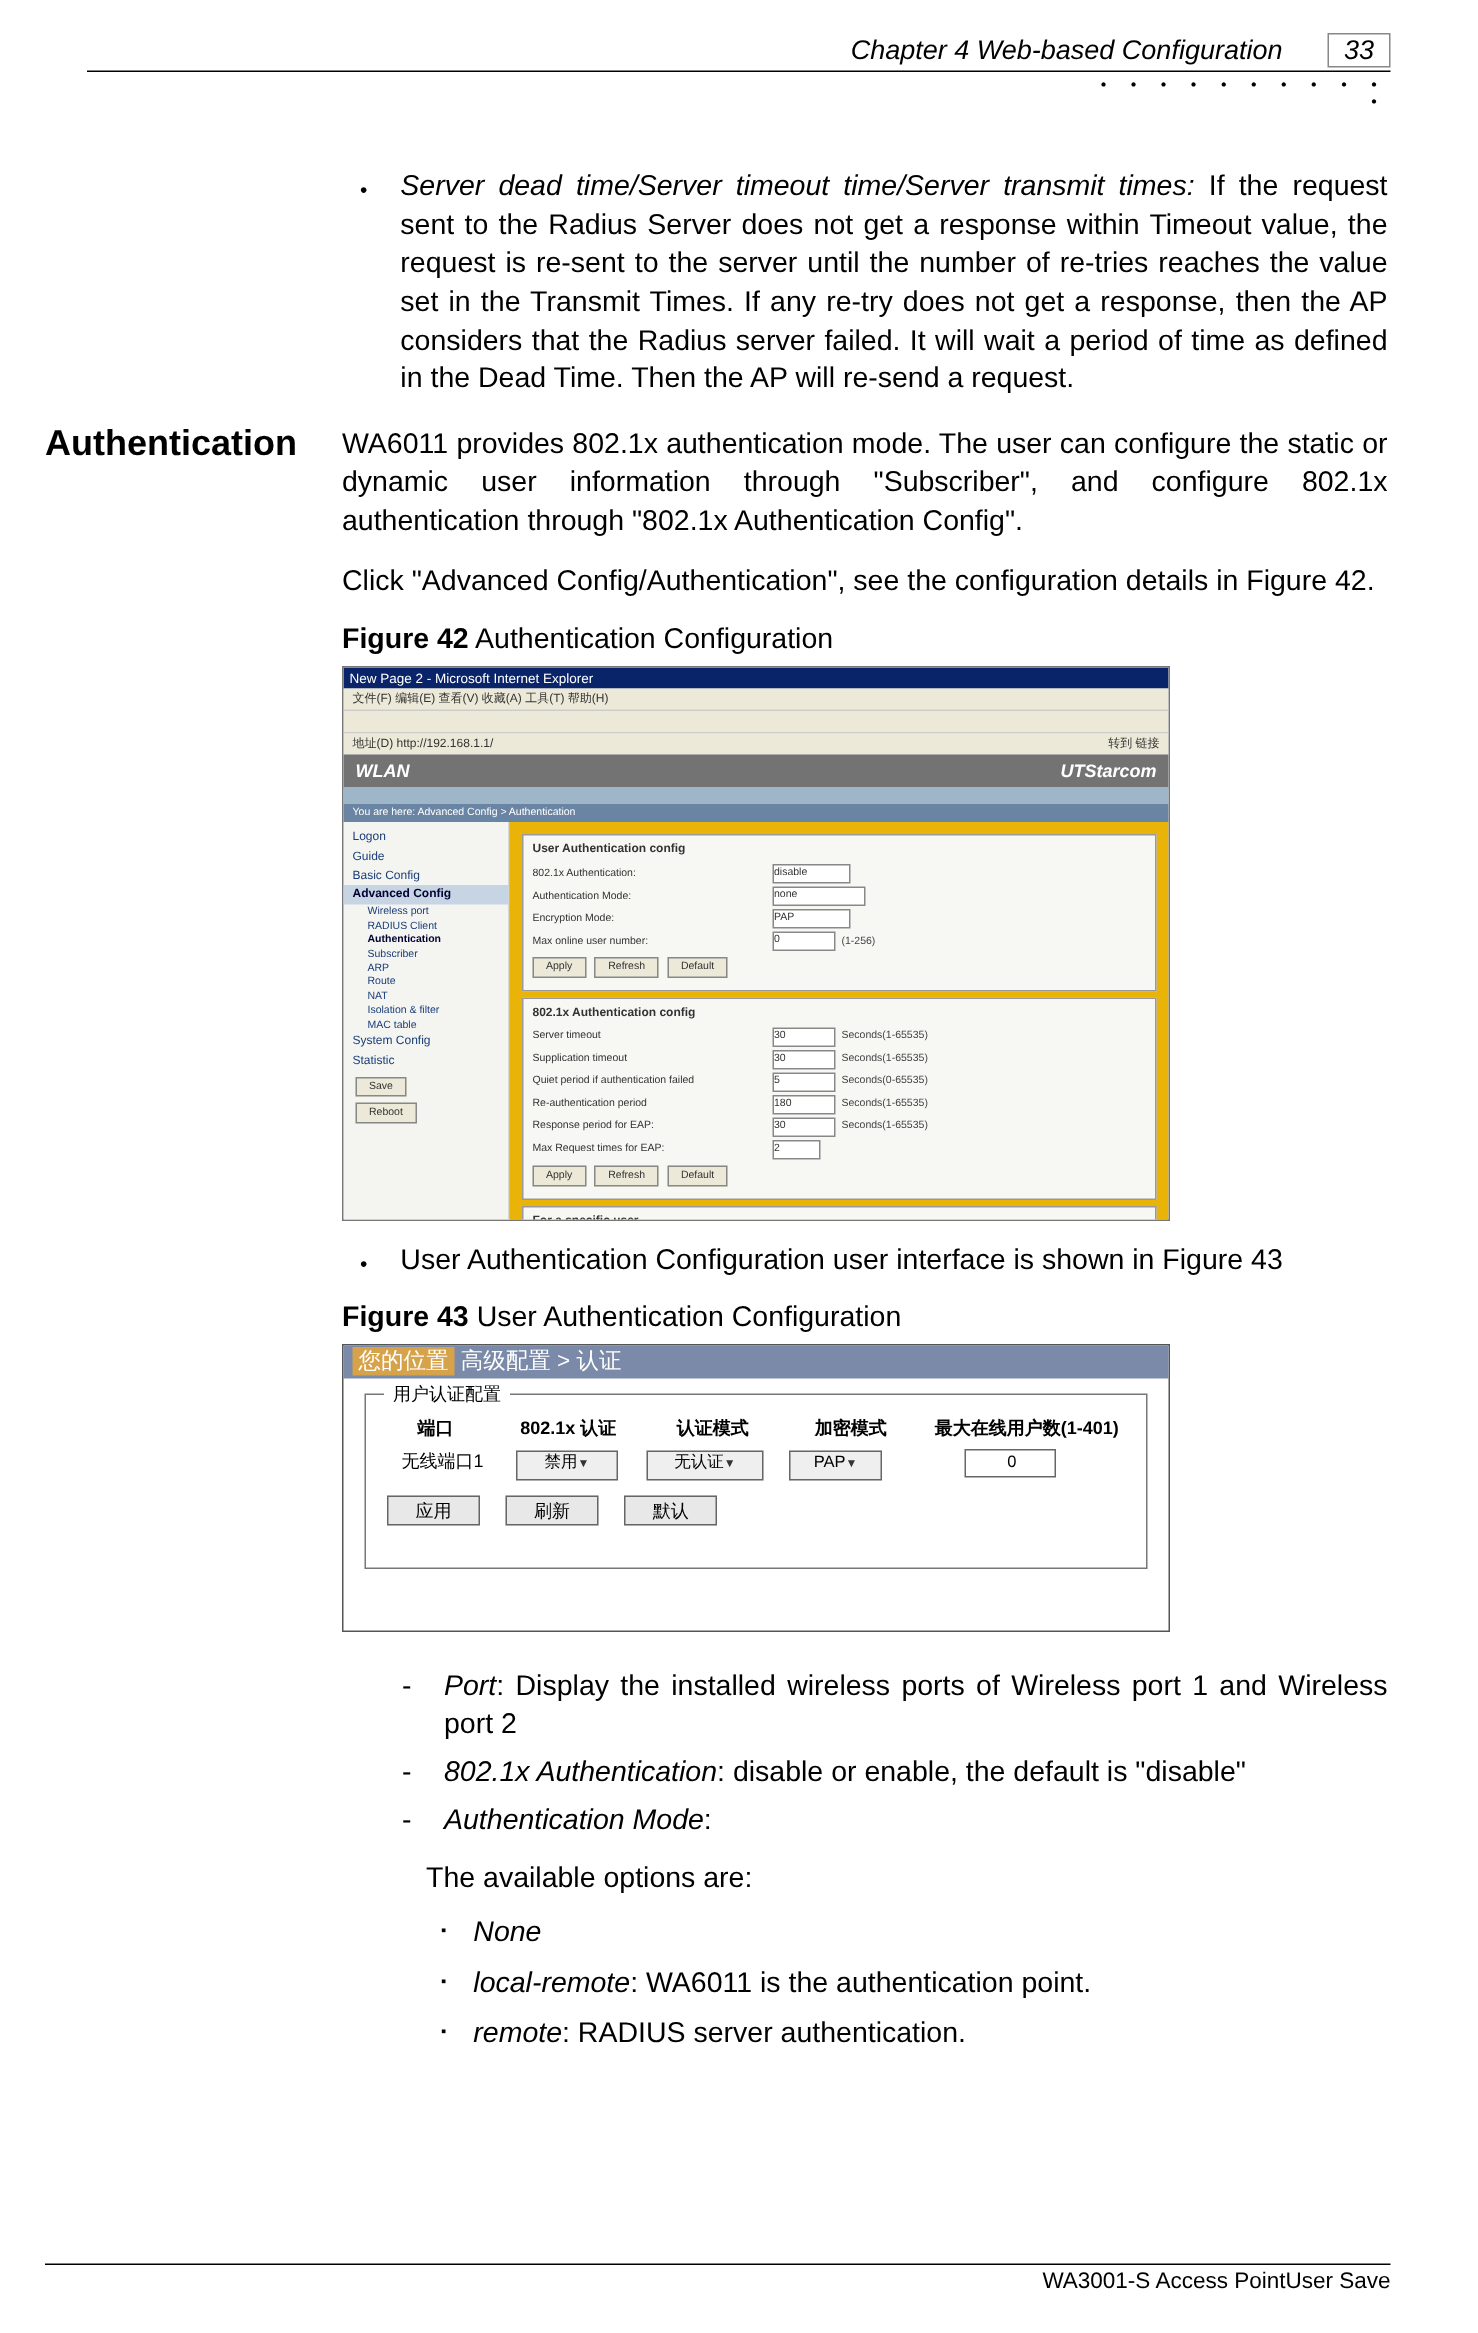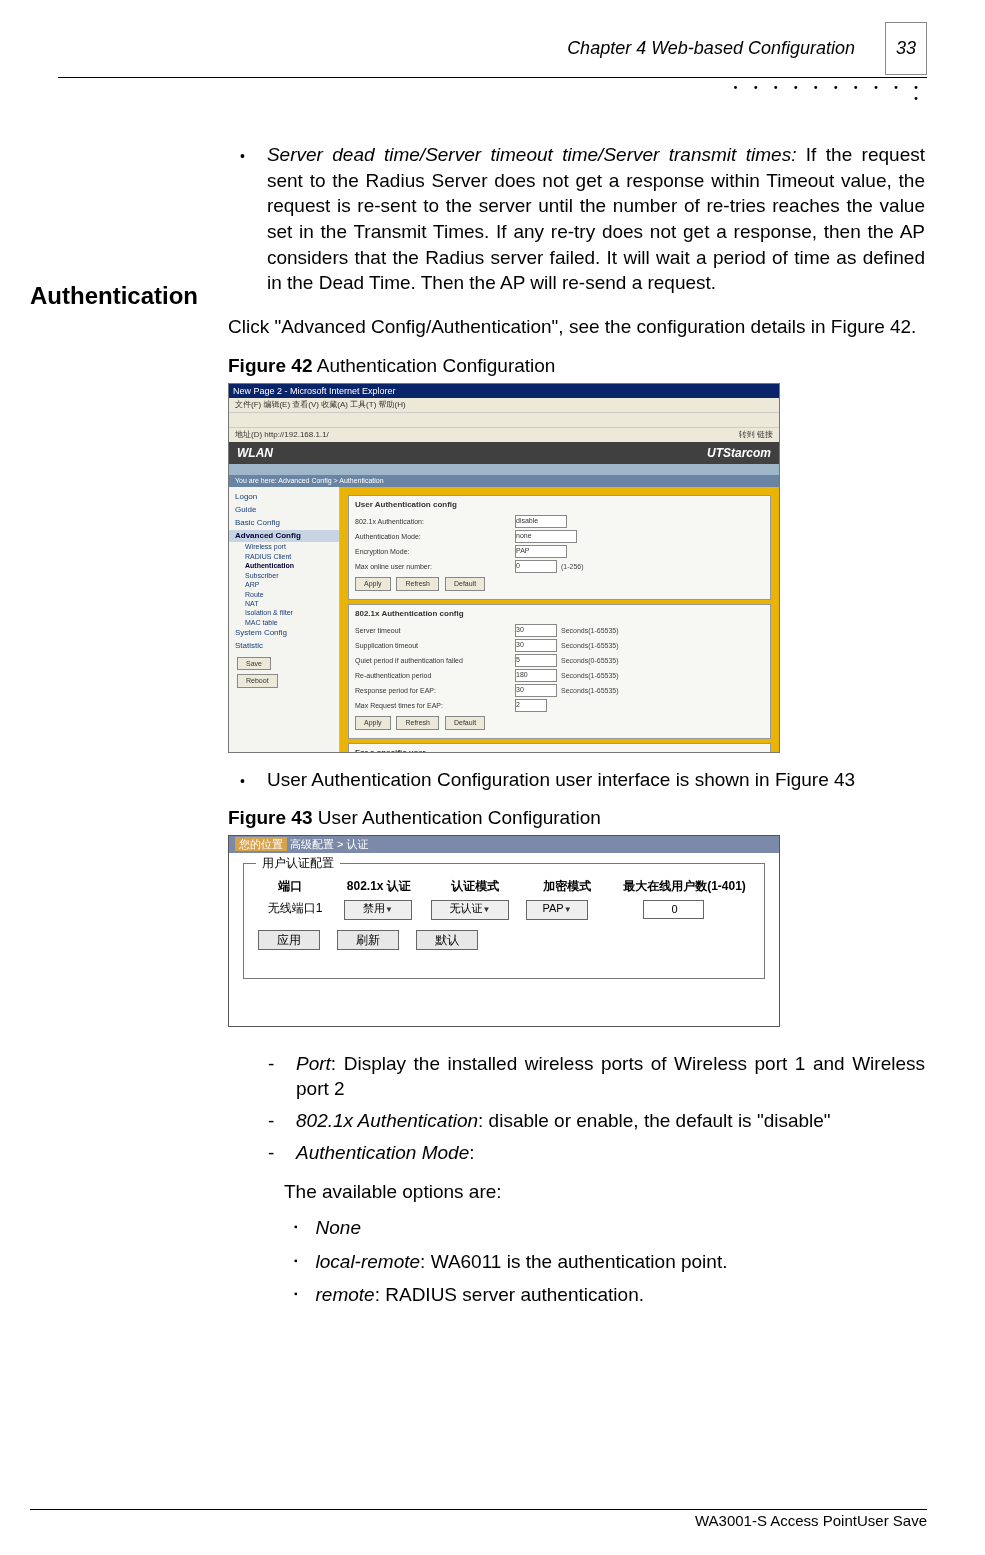--- a/index.html
+++ b/index.html
@@ -25,21 +25,21 @@
   .header-row {
     display: flex;
     justify-content: flex-end;
     align-items: baseline;
     font-style: italic;
     font-size: 18px;
     gap: 30px;
   }
   .pageno-box {
     border: 1px solid #888;
-    padding: 15px 10px;
+    padding: 0 10px;
     font-style: italic;
   }
   .dotted {
     text-align: right;
     letter-spacing: 4px;
     color: #000;
     font-size: 10px;
     margin-top: 2px;
     margin-bottom: 38px;
     padding-right: 4px;
@@ -79,21 +79,21 @@
     background: #e7e9ea;
     position: relative;
     font-size: 9px;
     color: #333;
     overflow: hidden;
   }
   .fig42 .titlebar { background: #0a246a; color:#fff; height:14px; padding:0 4px; font-size:9px; line-height:14px; }
   .fig42 .menubar { background:#ece9d8; height:14px; padding:0 6px; font-size:8px; line-height:14px; }
   .fig42 .toolbar { background:#ece9d8; height:14px; border-top:1px solid #ccc; border-bottom:1px solid #ccc; }
   .fig42 .addr { background:#ece9d8; height:14px; padding:0 6px; font-size:8px; line-height:14px; display:flex; justify-content:space-between; }
-  .fig42 .banner { background:#404040; height:22px; display:flex; justify-content:space-between; align-items:center; padding:0 8px; color:#fff; font-weight:bold; font-style:italic; font-size:12px; }
+  .fig42 .banner { background:#737373; height:22px; display:flex; justify-content:space-between; align-items:center; padding:0 8px; color:#fff; font-weight:bold; font-style:italic; font-size:12px; }
   .fig42 .navbar { background:#9fb6c9; height:11px; }
   .fig42 .crumb { background:#6a85a3; color:#fff; height:12px; font-size:7px; padding:0 6px; line-height:12px; }
   .fig42 .body { display:flex; height: 266px; }
   .fig42 .side { width:110px; background:#f4f4f0; border-right:1px solid #bbb; padding:4px 0; }
   .fig42 .side .itm { padding:1px 6px; font-size:8px; color:#1a3e7a; }
   .fig42 .side .itm.sel { background:#c6d4e3; color:#003; font-weight:bold; }
   .fig42 .side .sub { padding-left:16px; font-size:7px; color:#1a3e7a; }
   .fig42 .side .sub.sel { color:#003; font-weight:bold; }
   .fig42 .side .btn { display:inline-block; border:1px solid #888; background:#ece9d8; font-size:7px; padding:1px 8px; margin:4px 0 0 8px; }
   .fig42 .main { flex:1; background:#eab308; padding:4px 8px; font-size:7px; overflow:hidden; }
@@ -107,21 +107,21 @@
 
   .fig43 {
     width: 550px;
     height: 190px;
     border: 1px solid #555;
     background: #fff;
     font-size: 11px;
     color: #000;
     position: relative;
   }
-  .fig43 .crumb { background:#7a8aa8; color:#fff; font-size:11px; padding:1px 6px; }
+  .fig43 .crumb { background:#7a8aa8; color:#fff; font-size:15px; padding:1px 6px; }
   .fig43 .crumb .hl { background:#d6a24a; padding:1px 4px; }
   .fig43 .inner { padding:10px 14px; }
   .fig43 .fs { border:1px solid #777; padding:14px 14px 28px 14px; position:relative; }
   .fig43 .legend { position:absolute; top:-9px; left:12px; background:#fff; padding:0 6px; font-size:12px; }
   .fig43 .hdr { display:flex; gap:16px; font-weight:bold; font-size:12px; margin-bottom:6px; }
   .fig43 .hdr span, .fig43 .drow span { display:inline-block; text-align:center; }
   .fig43 .c1 { width:74px; }
   .fig43 .c2 { width:92px; }
   .fig43 .c3 { width:92px; }
   .fig43 .c4 { width:82px; }
@@ -171,20 +171,21 @@
   <div class="content">
     <div class="bullet-row">
       <div class="bullet-dot">•</div>
       <div class="bullet-text"><span class="lead">Server dead time/Server timeout time/Server transmit times:</span><span> If the request sent to the Radius Server does not get a response within Timeout value, the request is re-sent to the server until the number of re-tries reaches the value set in the Transmit Times. If any re-try does not get a response, then the AP considers that the Radius server failed. It will wait a period of time as defined in the Dead Time. Then the AP will re-send a request.</span></div>
     </div>
   </div>
 
   <div class="section-heading" style="top:282px;">Authentication</div>
 
   <div class="content" style="margin-top:18px;">
+    <p class="para">WA6011 provides 802.1x authentication mode. The user can configure the static or dynamic user information through "Subscriber", and configure 802.1x authentication through "802.1x Authentication Config".</p>
     <p class="para">Click "Advanced Config/Authentication", see the configuration details in Figure 42.</p>
 
     <div class="fig-label"><b>Figure 42</b><span> Authentication Configuration</span></div>
 
     <div class="fig42">
       <div class="titlebar">New Page 2 - Microsoft Internet Explorer</div>
       <div class="menubar">文件(F)  编辑(E)  查看(V)  收藏(A)  工具(T)  帮助(H)</div>
       <div class="toolbar"></div>
       <div class="addr">
           <span>地址(D)  http://192.168.1.1/</span>

